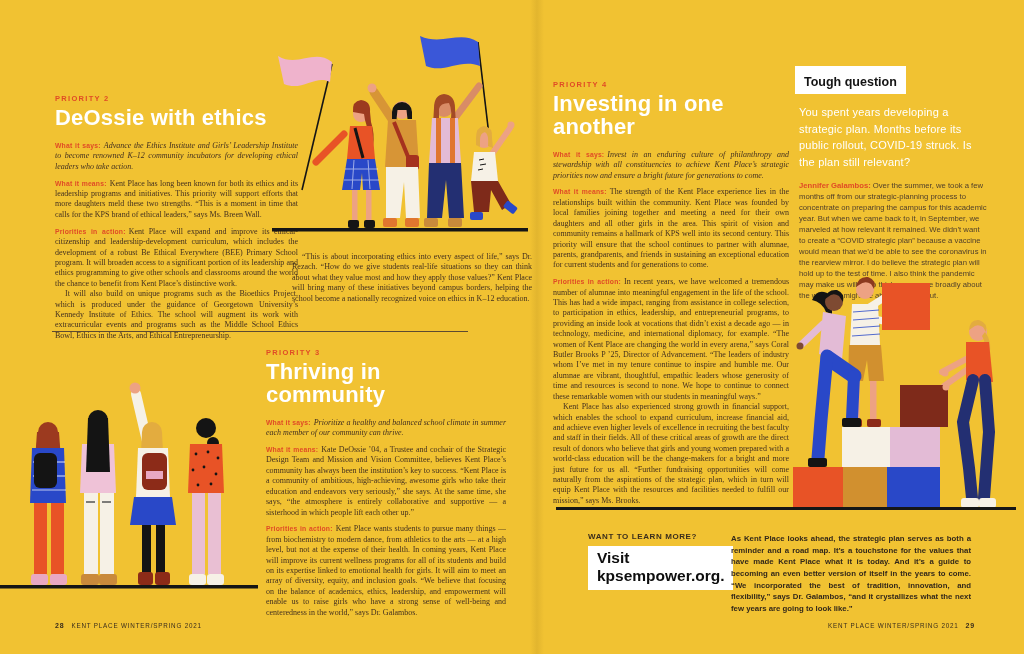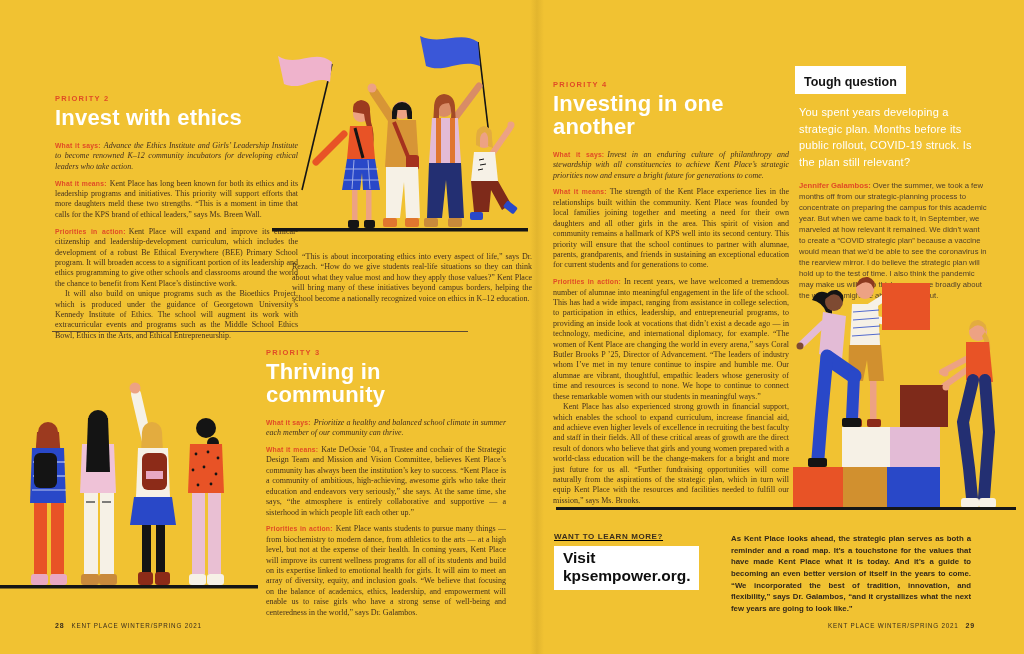--- a/index.html
+++ b/index.html
@@ -31,21 +31,21 @@
   .footer b{font-size:7px;margin-right:7px;}
   svg{display:block;}
 </style>
 </head>
 <body>
 
 <div class="spread">
 
   <div class="abs" style="left:55px;top:94px;width:243px;">
     <div class="kicker">PRIORITY 2</div>
-    <h1>Invest with ethics</h1>
+    <h1>DeOssie with ethics</h1>
     <p class="body-p"><span class="lead">What it says:</span><span class="ital">Advance the Ethics Institute and Girls’ Leadership Institute to become renowned K–12 community incubators for developing ethical leaders who take action.</span></p>
     <p class="body-p"><span class="lead">What it means:</span><span>Kent Place has long been known for both its ethics and its leadership programs and initiatives. This priority will support efforts that more daughters meld these two strengths. “This is a moment in time that calls for the KPS brand of ethical leaders,” says Ms. Breen Wall.</span></p>
     <p class="body-p tight"><span class="lead">Priorities in action:</span><span>Kent Place will expand and improve its ethical-citizenship and leadership-development curriculum, which includes the development of a robust Be Ethical Everywhere (BEE) Primary School program. It will broaden access to a significant portion of its leadership and ethics programming to give other schools and classrooms around the world the chance to benefit from Kent Place’s distinctive work.</span></p>
     <p class="body-p cont">It will also build on unique programs such as the Bioethics Project, which is produced under the guidance of Georgetown University’s Kennedy Institute of Ethics. The school will augment its work with extracurricular events and programs such as the Middle School Ethics Bowl, Ethics in the Arts, and Ethical Entrepreneurship.</p>
   </div>
 
   <svg class="abs" style="left:268px;top:22px;" width="262" height="212" viewBox="0 0 262 212">
 
     <g>
       <line x1="64" y1="42" x2="34" y2="168" stroke="#151515" stroke-width="1.6"></line>
@@ -277,21 +277,21 @@
       <rect x="171" y="226" width="18" height="10" rx="3" fill="#F6F1E6"></rect>
       <rect x="189" y="226" width="17" height="10" rx="3" fill="#F6F1E6"></rect>
       <rect x="110" y="113" width="48" height="42" fill="#7E2A1A"></rect>
       <circle cx="155" cy="101" r="3.5" fill="#EDA283"></circle>
       <circle cx="156" cy="115" r="3.5" fill="#EDA283"></circle>
     </g>
   </svg>
 
   <div class="abs rule-thick"></div>
 
-  <div class="abs" style="left:554px;top:532px;width:140px;text-decoration:underline;">
+  <div class="abs" style="left:588px;top:532px;width:140px;">
     <div class="lm-label">WANT TO LEARN MORE?</div>
     <span class="lm-cta">Visit kpsempower.org.</span>
   </div>
 
   <div class="abs closing" style="left:731px;top:533px;width:240px;">As Kent Place looks ahead, the strategic plan serves as both a reminder and a road map. It’s a touchstone for the values that have made Kent Place what it is today. And it’s a guide to becoming an even better version of itself in the years to come. “We incorporated the best of tradition, innovation, and flexibility,” says Dr. Galambos, “and it crystallizes what the next few years are going to look like.”</div>
 
   <div class="abs footer" style="right:49px;top:622px;text-align:right;">
     <span>KENT PLACE  WINTER/SPRING 2021</span><b style="margin:0 0 0 7px;">29</b>
   </div>
 

